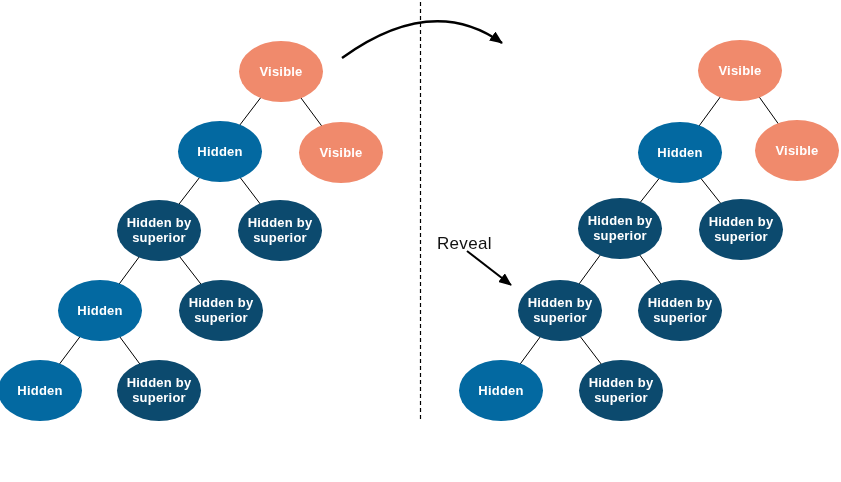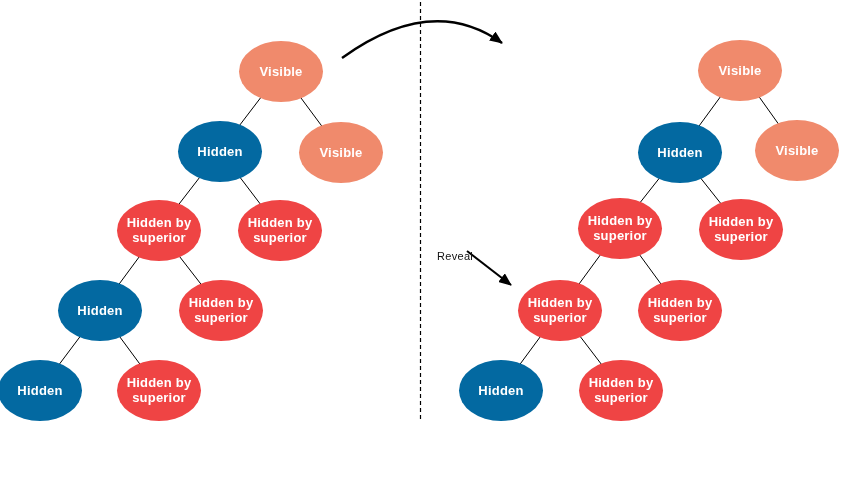--- a/index.html
+++ b/index.html
@@ -31,27 +31,27 @@
     color: #ffffff;
     font-size: 13px;
     line-height: 15px;
     font-weight: 600;
     letter-spacing: 0.2px;
     box-sizing: border-box;
     padding: 0 5px;
   }
   .node.visible            { background: #F08A6C; }
   .node.hidden             { background: #0369a1; }
-  .node.hidden_by_superior { background: #ef4444; }
+  .node.hidden_by_superior { background: #0c4a6e; }
   .reveal-label {
     position: absolute;
     left: 437px;
-    top: 250px;
+    top: 234px;
     z-index: 3;
-    font-size: 11px;
+    font-size: 17px;
     letter-spacing: 0.3px;
     color: #111111;
     white-space: nowrap;
   }
 </style>
 </head>
 <body>
 
 <div class="canvas">
   <svg class="layer" id="line-layer" width="841" height="482" viewBox="0 0 841 482" xmlns="http://www.w3.org/2000/svg">

